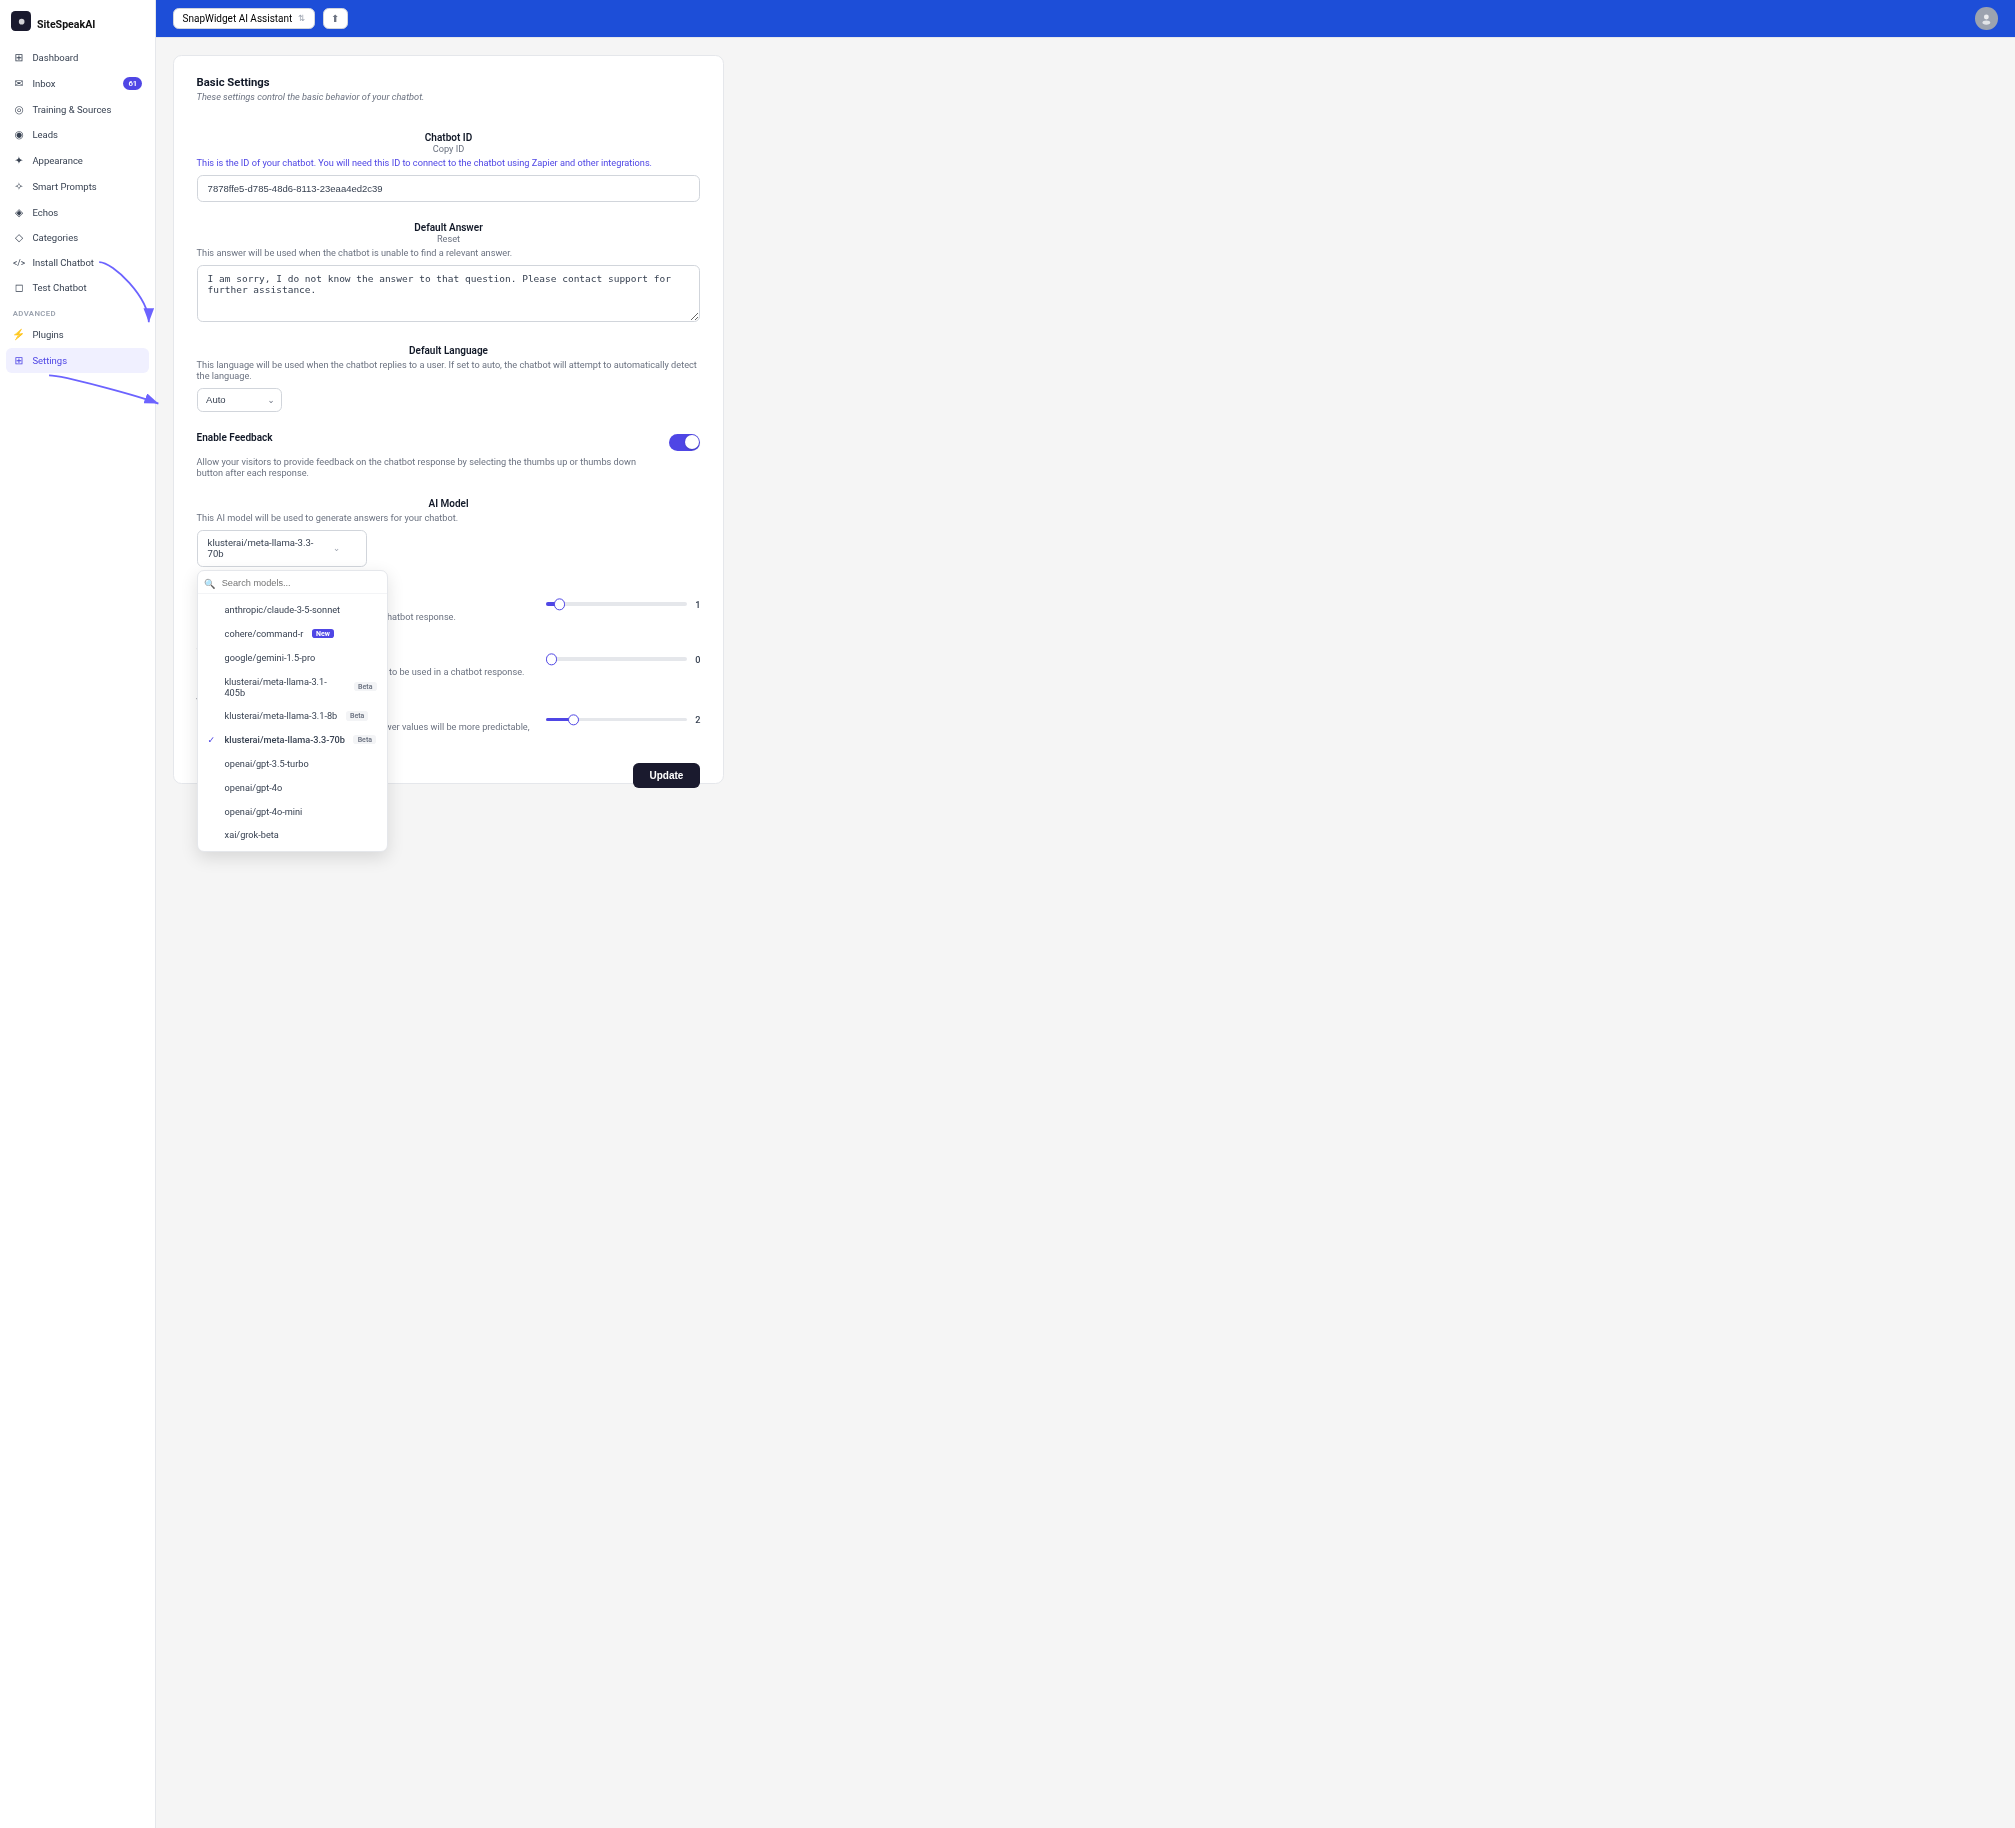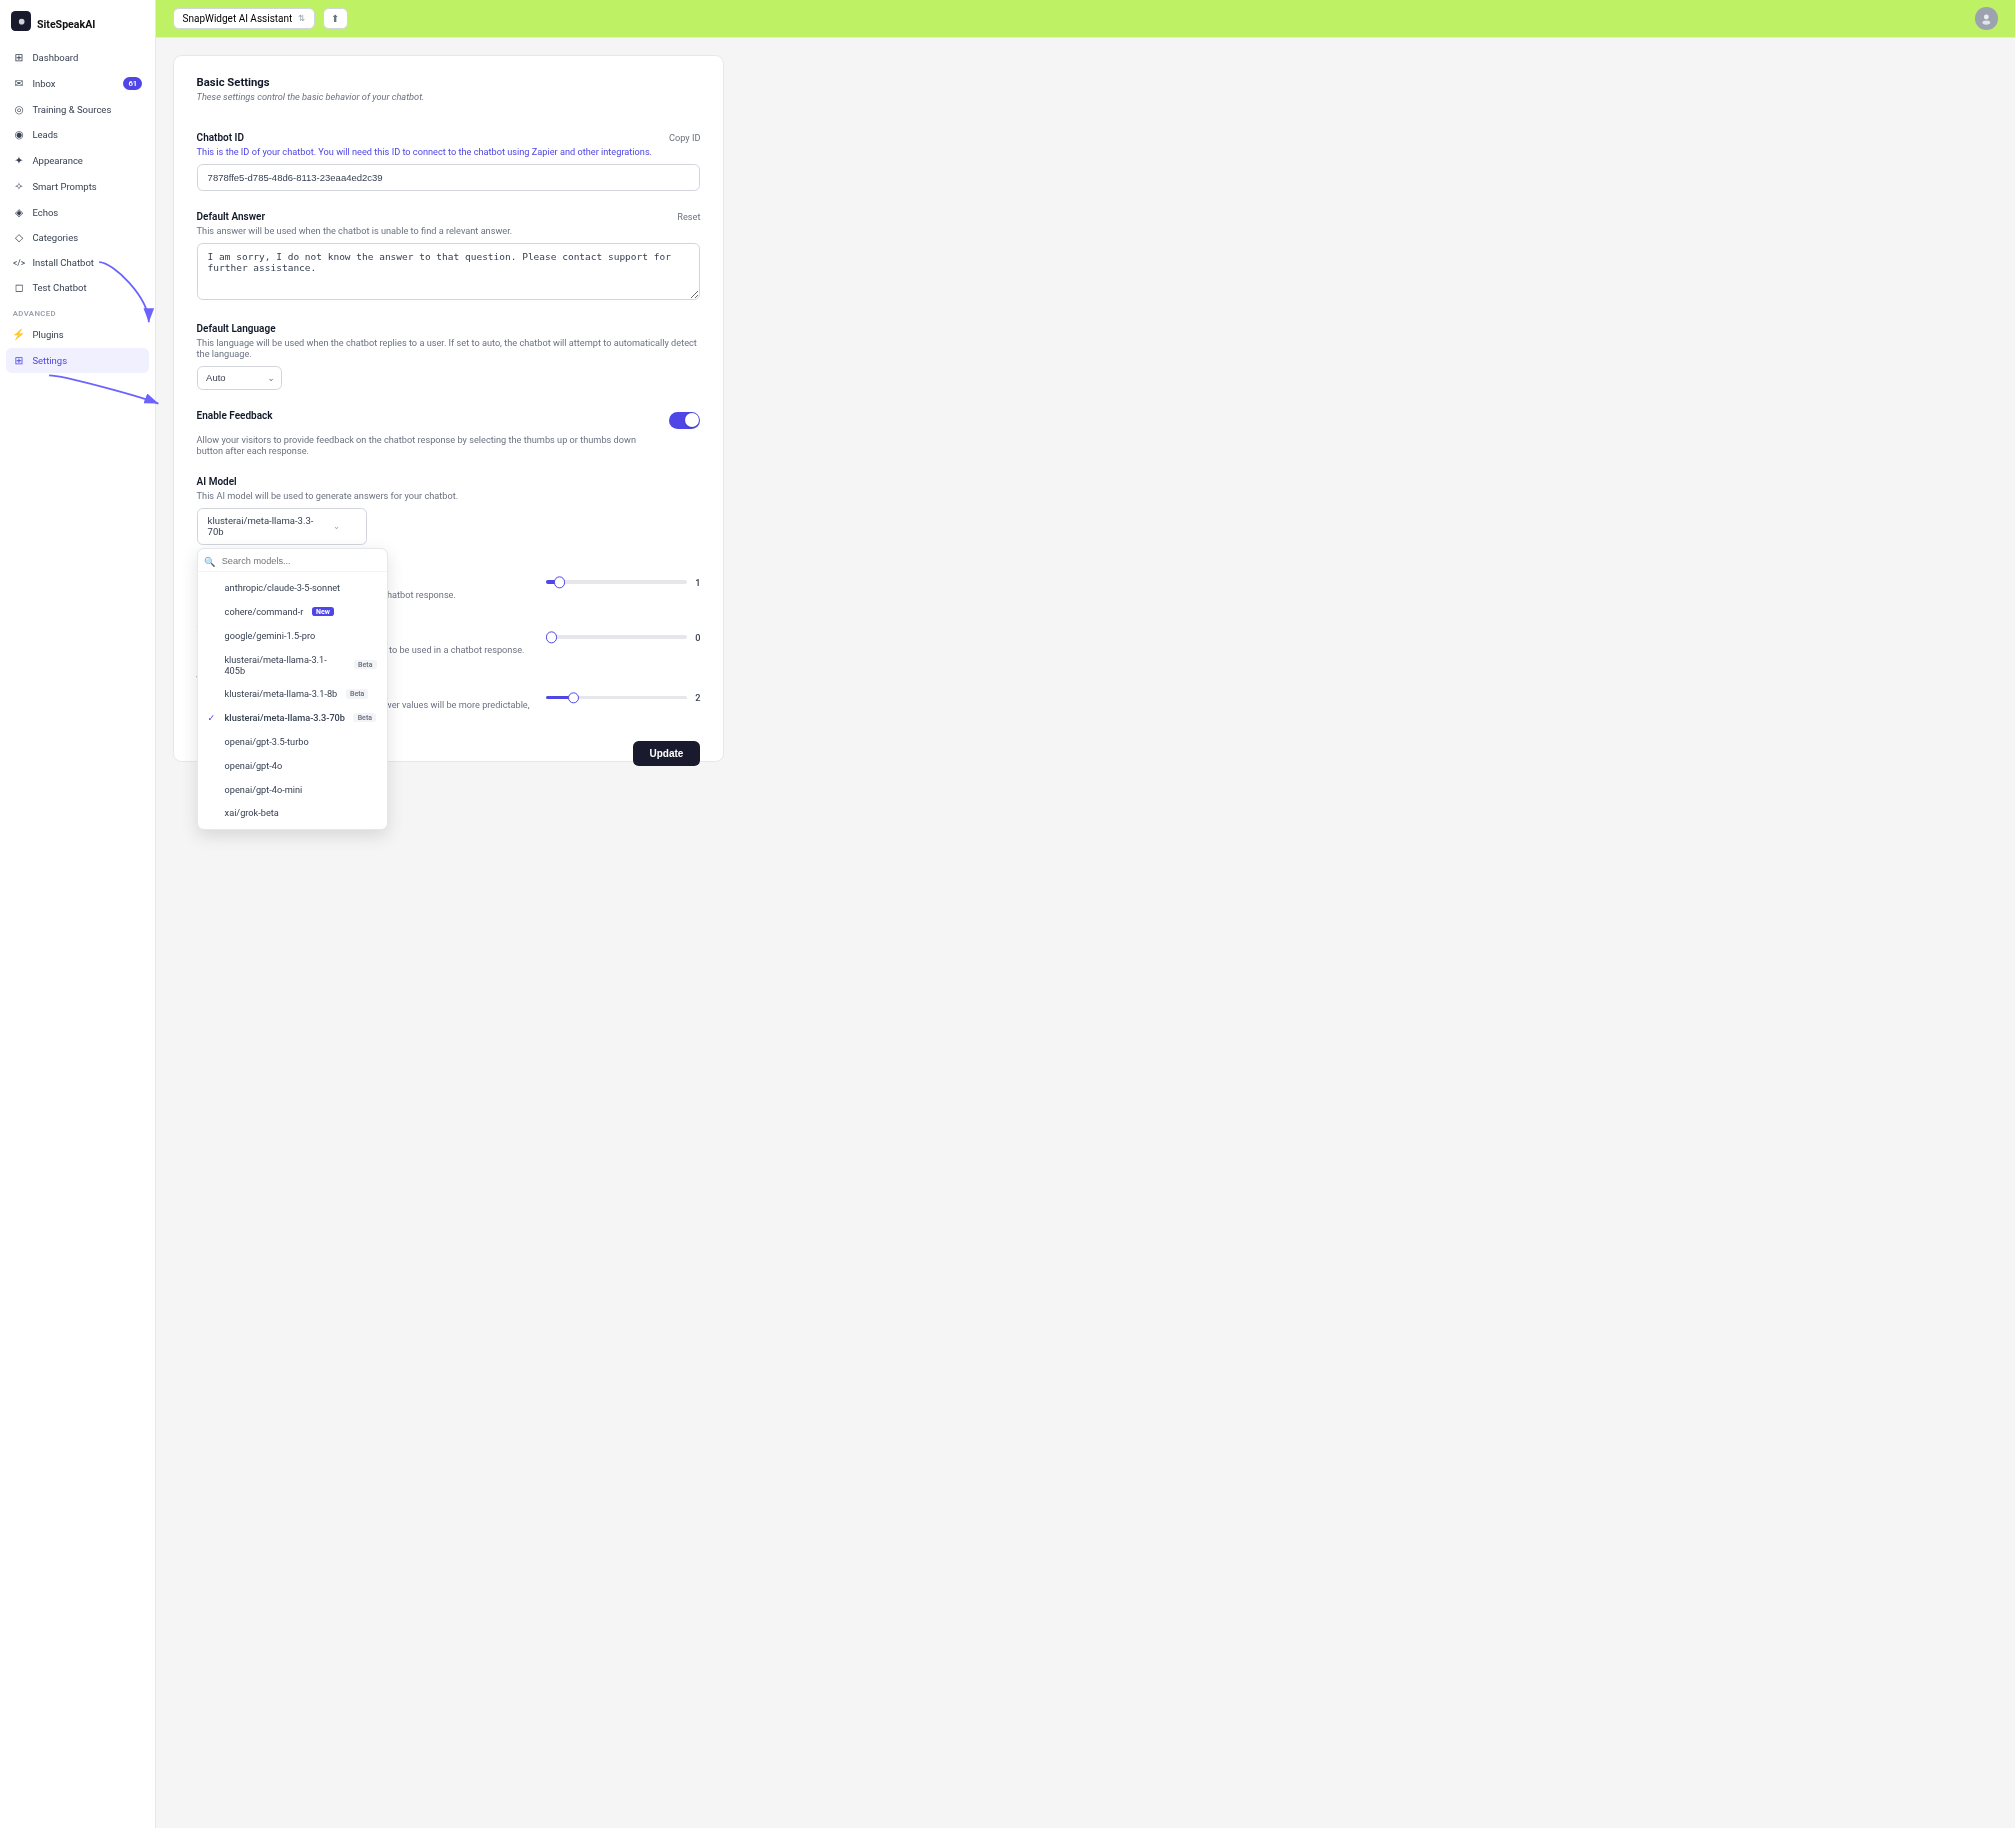--- a/index.html
+++ b/index.html
@@ -68,21 +68,21 @@
     
     .main {
       flex: 1;
       display: flex;
       flex-direction: column;
       overflow: hidden;
     }
 
     
     .topbar {
-      background: #bef264;
+      background: #1d4ed8;
       border-bottom: 0.7px solid #e5e7eb;
       padding: 7px 17px;
       display: flex;
       align-items: center;
       justify-content: space-between;
     }
     .topbar-left { display: flex; align-items: center; gap: 8.5px; }
     .chatbot-selector {
       border: 0.7px solid #d1d5db;
       border-radius: 5.7px;
@@ -145,20 +145,21 @@
 
     .field-block { margin-bottom: 20px; }
     .field-label {
       font-size: 10px;
       font-weight: 600;
       color: #111827;
       margin-bottom: 2.8px;
       display: flex;
       align-items: center;
       justify-content: space-between;
+      flex-direction: column;
     }
     .field-label-action {
       font-size: 9.2px;
       color: #6b7280;
       font-weight: 400;
       cursor: pointer;
     }
     .field-desc {
       font-size: 9.2px;
       color: #4f46e5;

